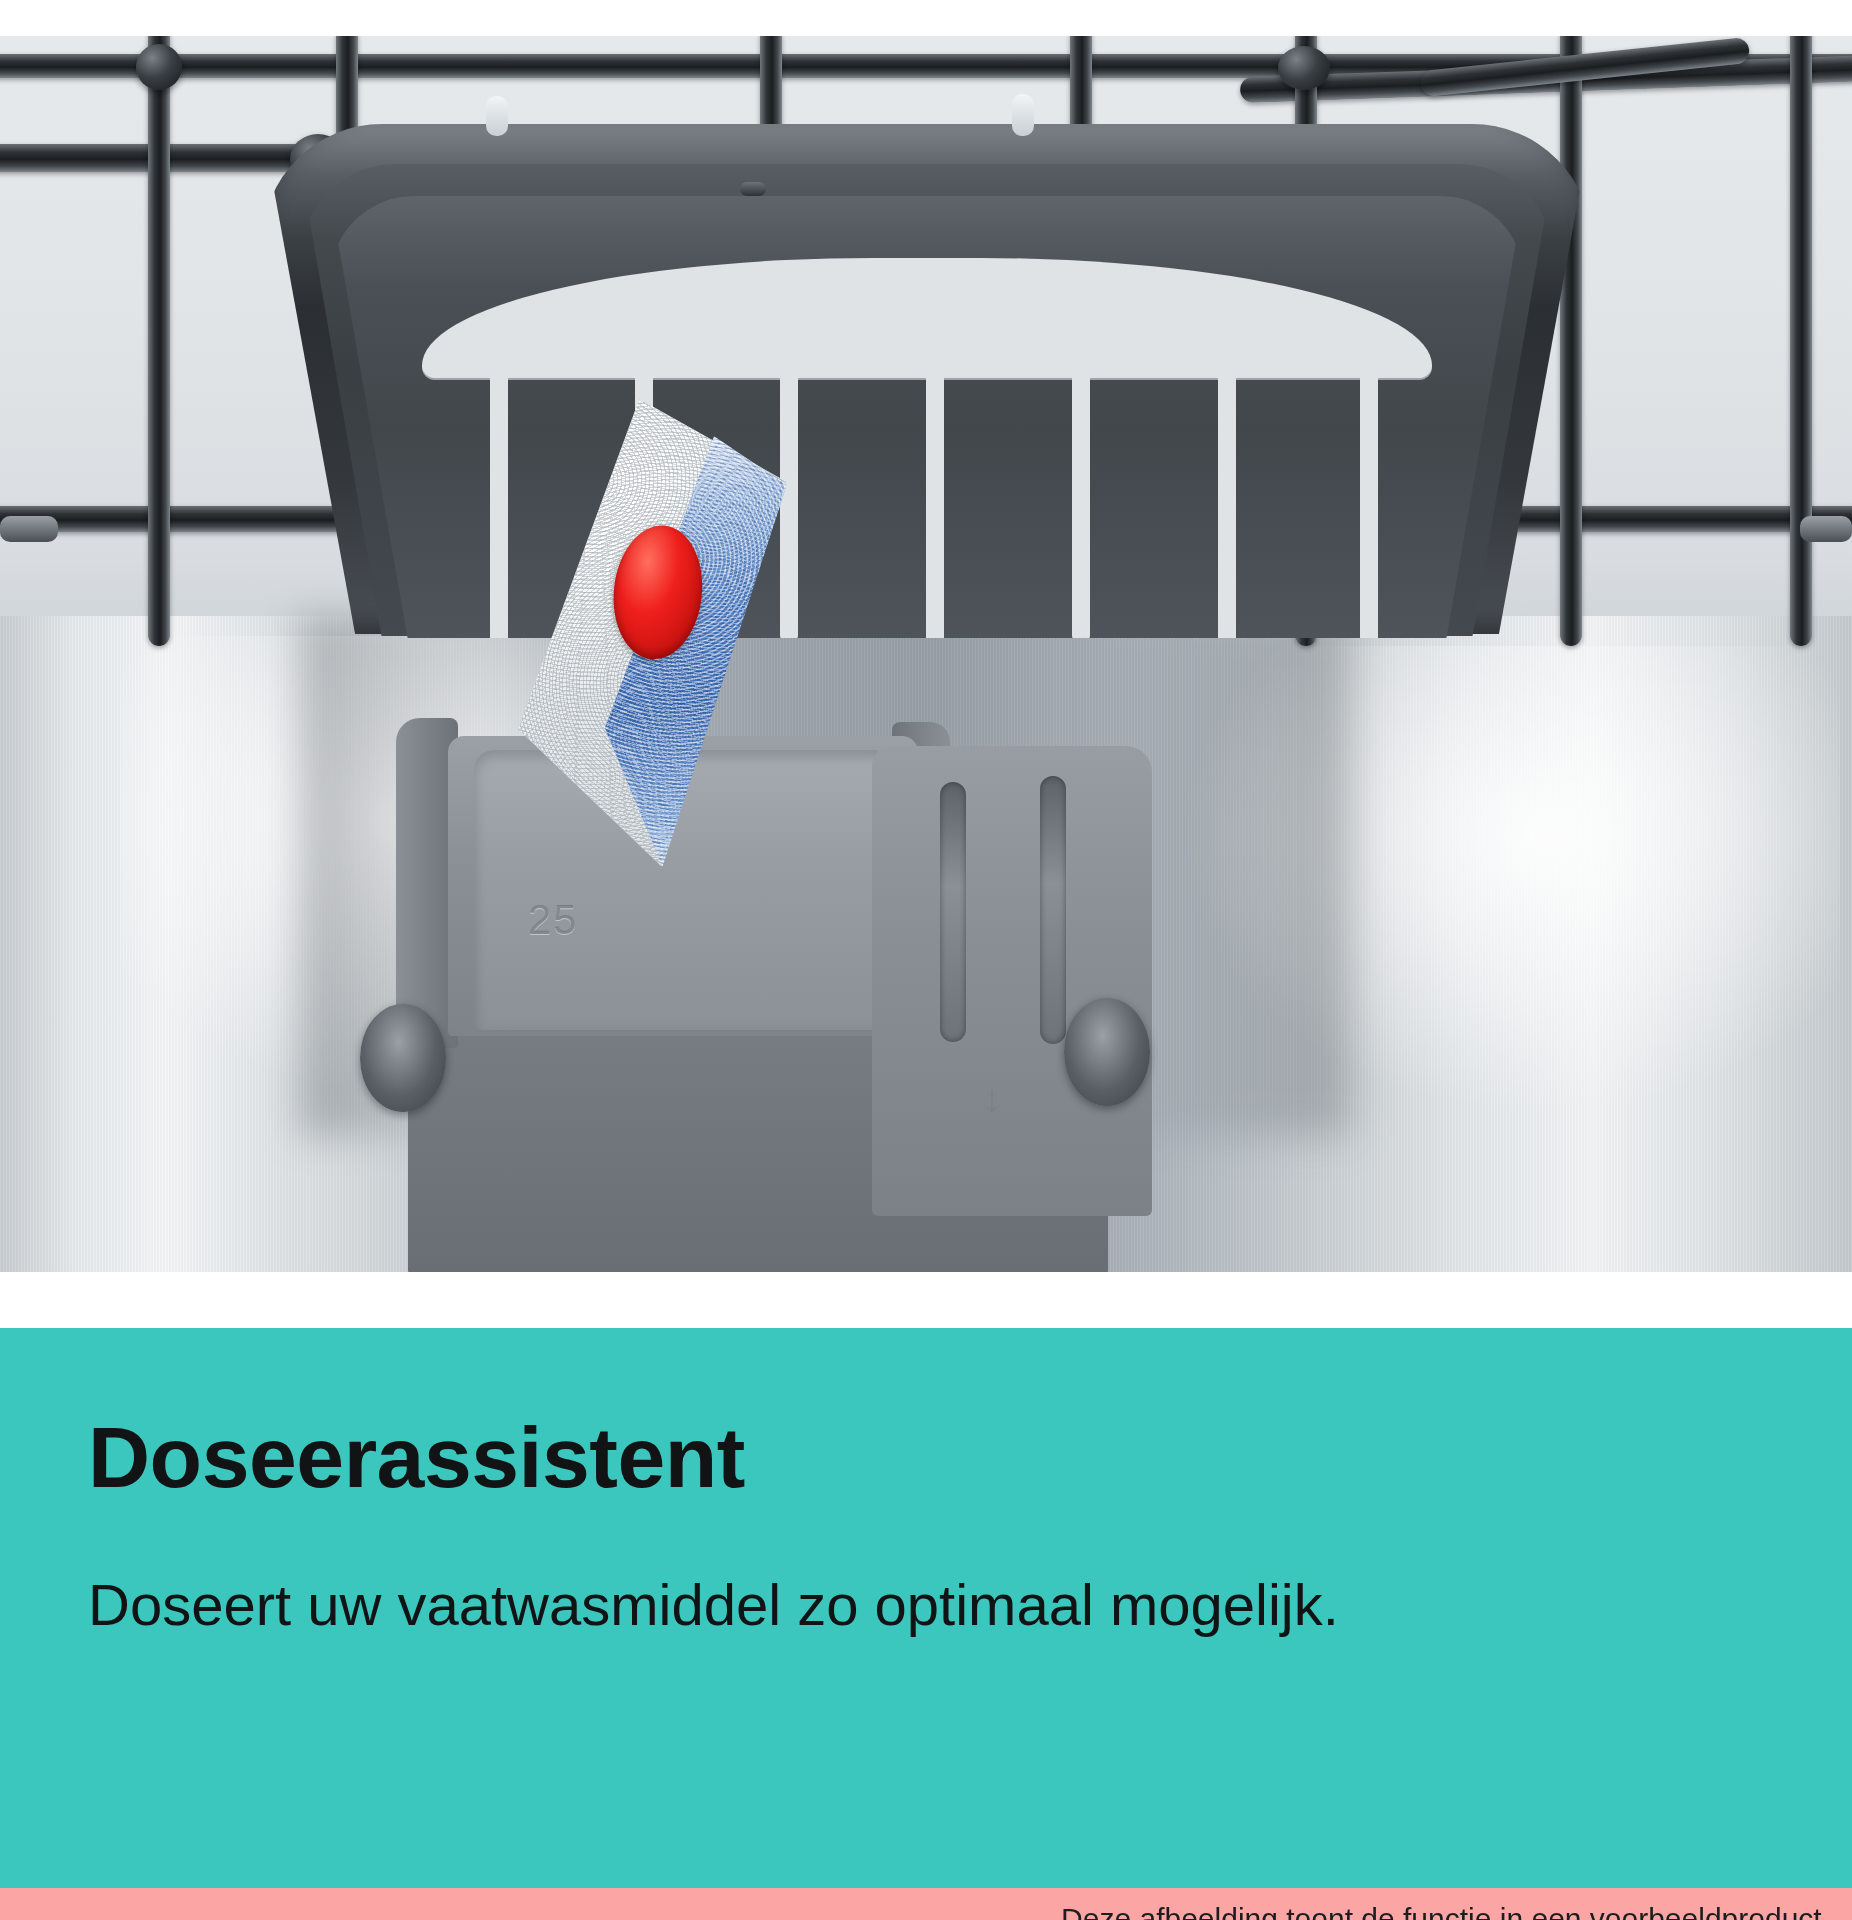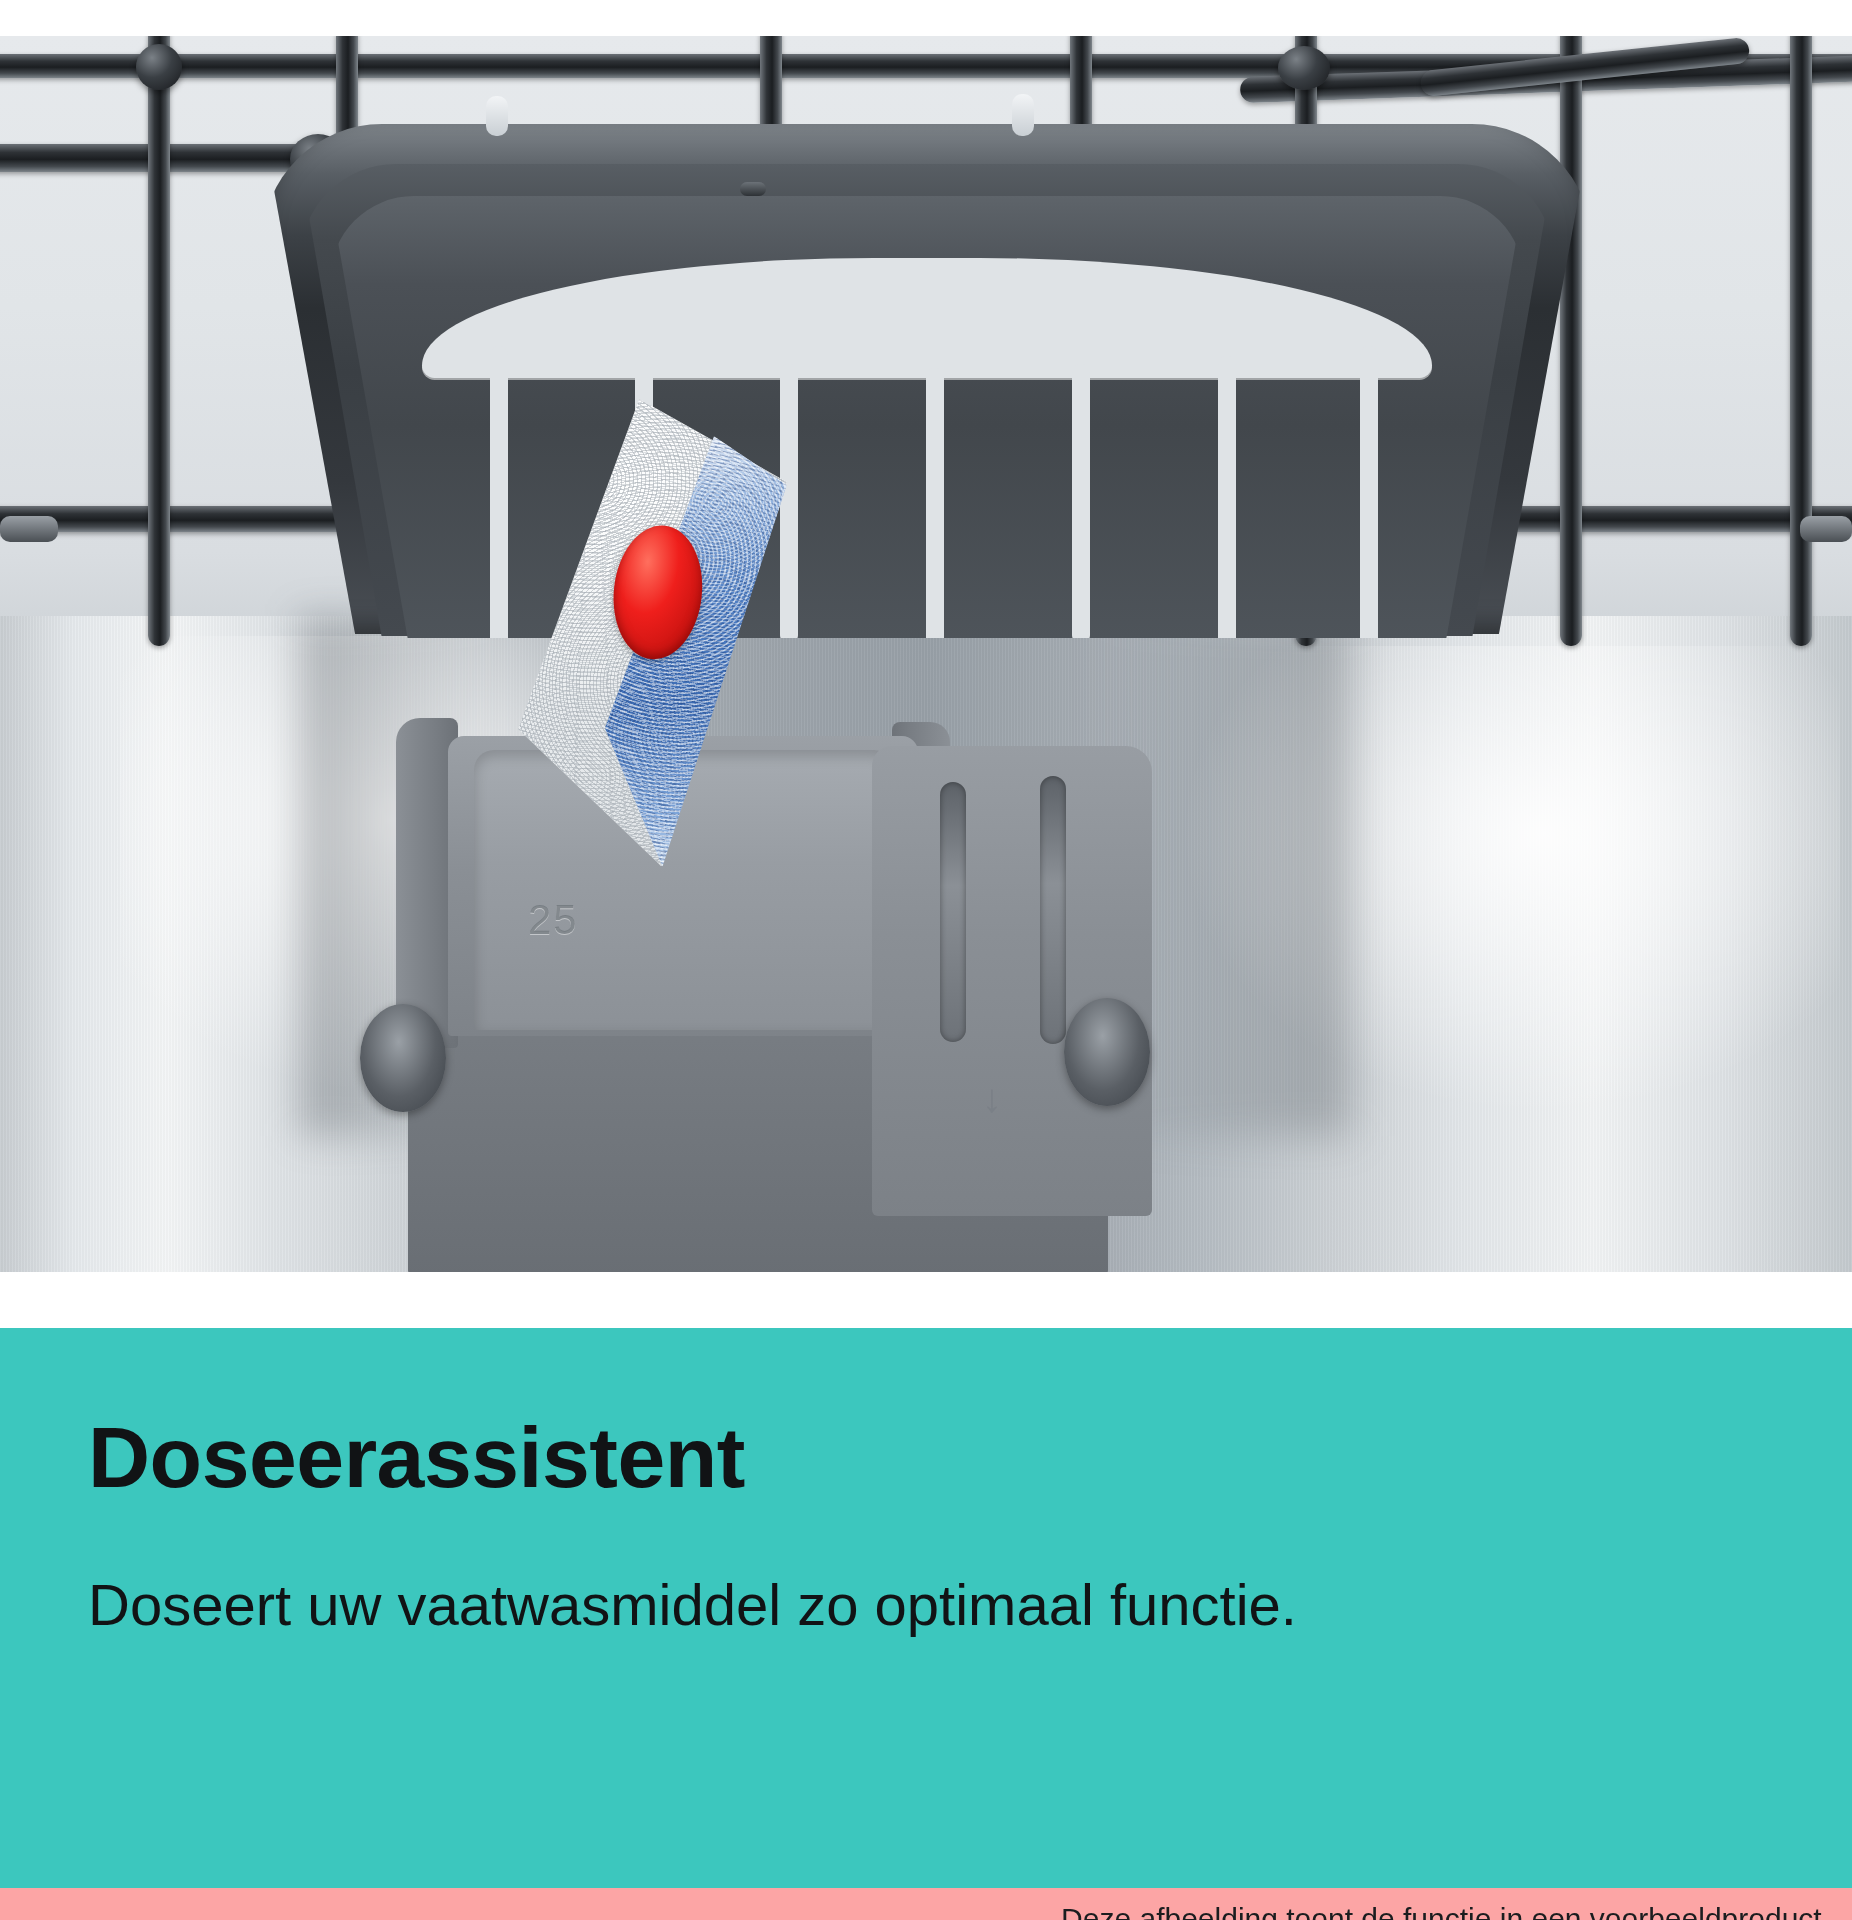--- a/index.html
+++ b/index.html
@@ -406,20 +406,20 @@
       <div class="tab-blue"></div>
       <div class="tab-blue-grain"></div>
       <div class="tab-red"></div>
       <div class="tab-edge-hi"></div>
     </div>
 
   </div>
 
   <div class="teal-band">
     <div class="title">Doseerassistent</div>
-    <div class="subtitle">Doseert uw vaatwasmiddel zo optimaal functie.</div>
+    <div class="subtitle">Doseert uw vaatwasmiddel zo optimaal mogelijk.</div>
   </div>
 
   <div class="footer-bar">
     <div class="footnote">Deze afbeelding toont de functie in een voorbeeldproduct.</div>
   </div>
 
 </div>
 
 </body></html>

